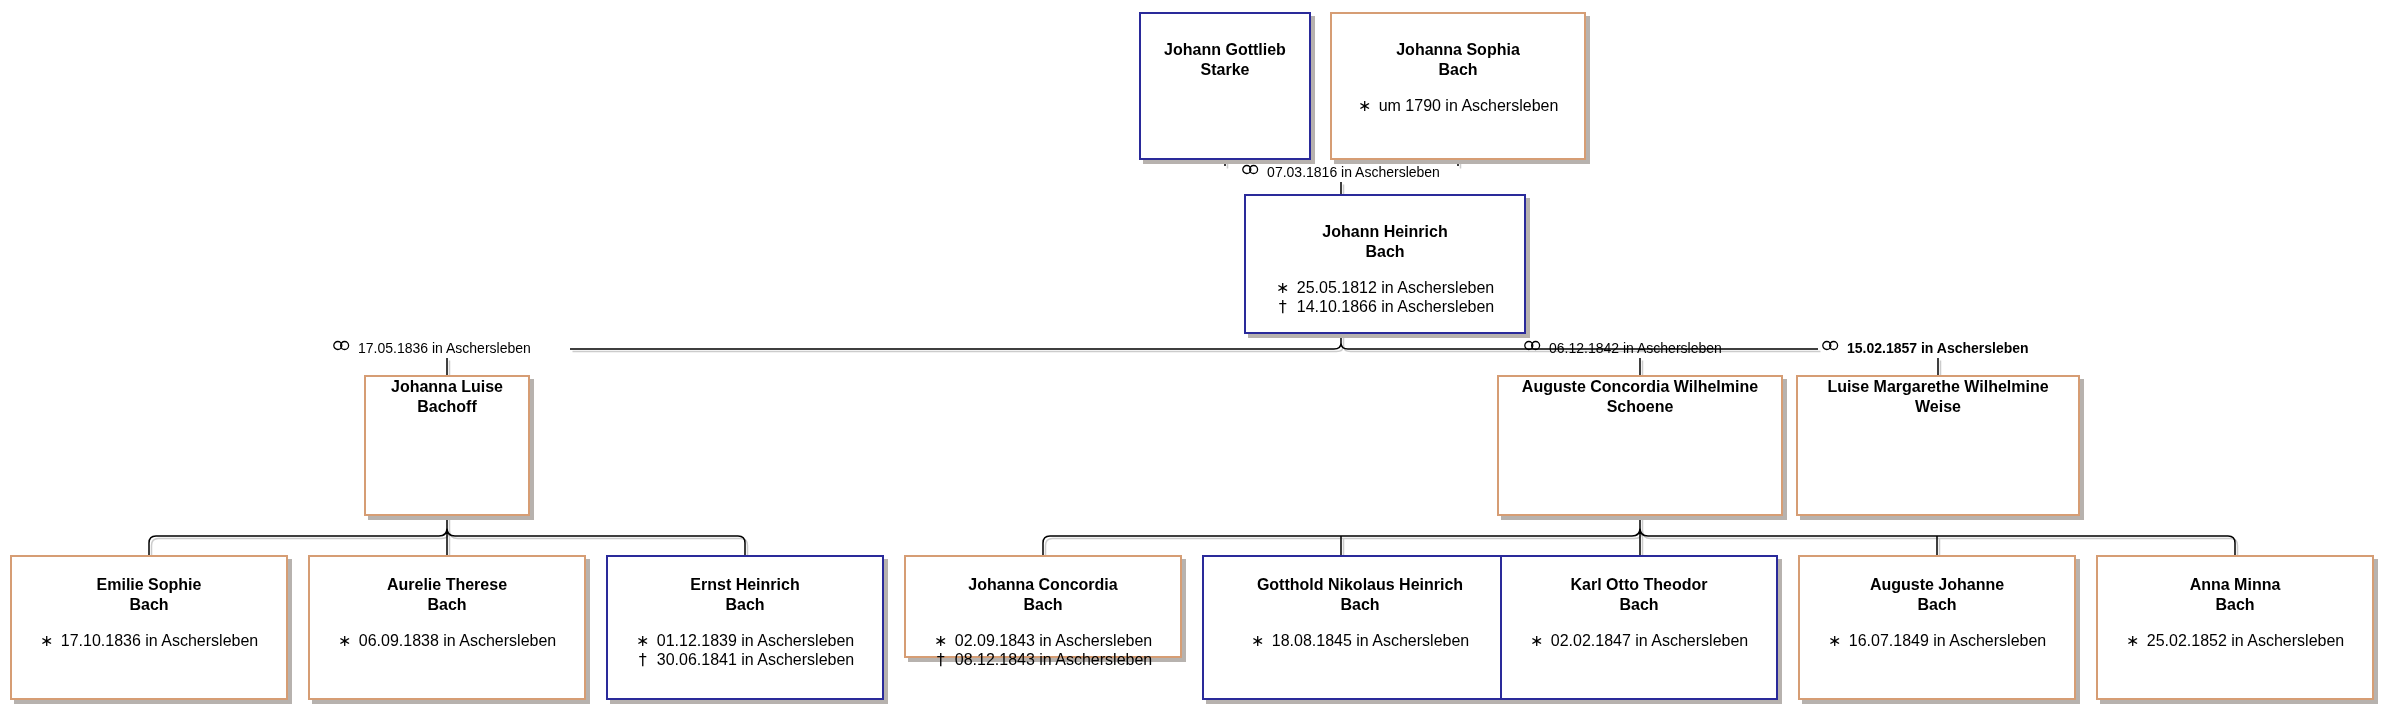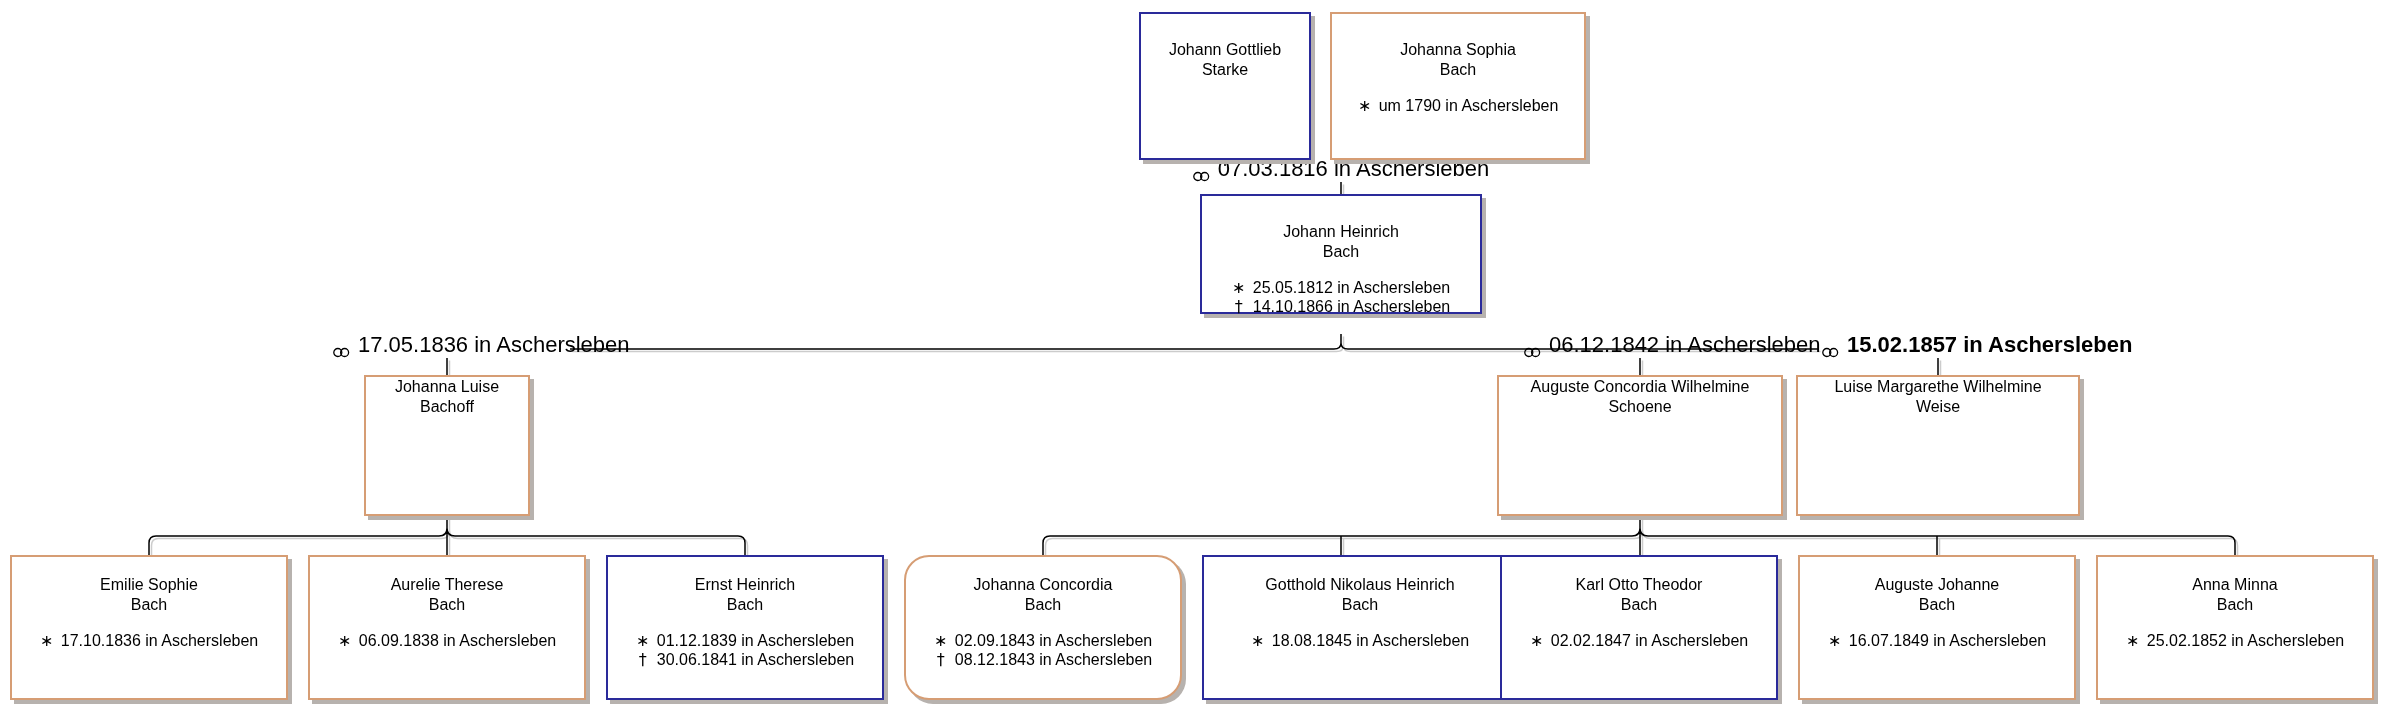--- a/index.html
+++ b/index.html
@@ -22,30 +22,30 @@
     box-sizing:border-box;
     box-shadow:4px 4px 0 0 #b7b2ae;
     text-align:center;
     font-size:16px;
   }
   .male{border-color:#2a2a9a;}
   .female{border-color:#d69d74;}
   .g1,.gjh{padding-top:26px;}
   .gw{}
   .gc{padding-top:18px;}
-  .given{line-height:20px;}
-  .surname{line-height:20px;font-weight:normal;}
+  .given{line-height:20px;font-weight:bold;}
+  .surname{line-height:20px;font-weight:bold;}
   .events{margin:16px auto 0;display:table;text-align:left;white-space:nowrap;}
   .event{display:flex;align-items:baseline;line-height:19px;}
   .sym{display:inline-block;width:14px;text-align:center;margin-right:7px;font-family:"DejaVu Sans","Liberation Sans",sans-serif;}
 
   .marr{
     position:absolute;
-    display:flex;align-items:flex-end;gap:7px;
-    height:18px;font-size:22px;white-space:nowrap;
+    display:flex;align-items:flex-start;gap:7px;
+    height:18px;font-size:14px;white-space:nowrap;
   }
   .marr.center{justify-content:center;}
   .rings{display:inline-flex;align-items:center;}
   .mtext{display:inline-block;}
 </style>
 </head>
 <body>
 
 <div id="canvas">
 
@@ -99,21 +99,21 @@
     <div class="given">Johanna Sophia</div>
     <div class="surname">Bach</div>
     <div class="events">
       <div class="event">
           <span class="sym">∗</span>
           <span>um 1790 in Aschersleben</span>
         </div>
     </div>
   </div>
 
-  <div class="pbox male gjh" style="left: 1200px; top: 194px; width: 282px; height: 120px; border-color: rgb(42, 42, 154);">
+  <div class="pbox male gjh" style="left: 1244px; top: 194px; width: 282px; height: 140px; border-color: rgb(42, 42, 154);">
     <div class="given">Johann Heinrich</div>
     <div class="surname">Bach</div>
     <div class="events">
       <div class="event">
           <span class="sym">∗</span>
           <span>25.05.1812 in Aschersleben</span>
         </div>
       <div class="event">
           <span class="sym">†</span>
           <span>14.10.1866 in Aschersleben</span>
@@ -161,21 +161,21 @@
       <div class="event">
           <span class="sym">∗</span>
           <span>01.12.1839 in Aschersleben</span>
         </div>
       <div class="event">
           <span class="sym">†</span>
           <span>30.06.1841 in Aschersleben</span>
         </div>
     </div>
   </div>
-  <div class="pbox female gc" style="left: 904px; top: 555px; width: 278px; height: 145px; border-color: rgb(214, 157, 116); border-radius: 25px;">
+  <div class="pbox female gc" style="left: 904px; top: 555px; width: 278px; height: 103px; border-color: rgb(214, 157, 116);">
     <div class="given">Johanna Concordia</div>
     <div class="surname">Bach</div>
     <div class="events">
       <div class="event">
           <span class="sym">∗</span>
           <span>02.09.1843 in Aschersleben</span>
         </div>
       <div class="event">
           <span class="sym">†</span>
           <span>08.12.1843 in Aschersleben</span>

